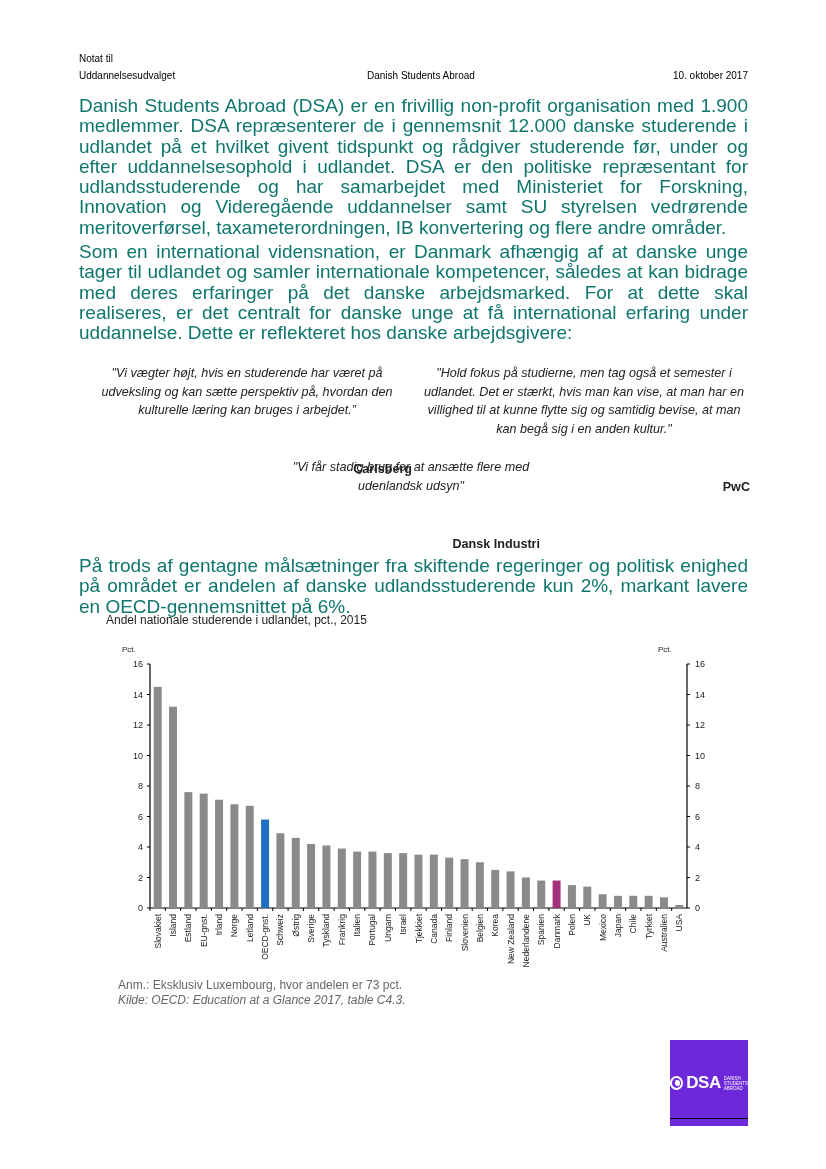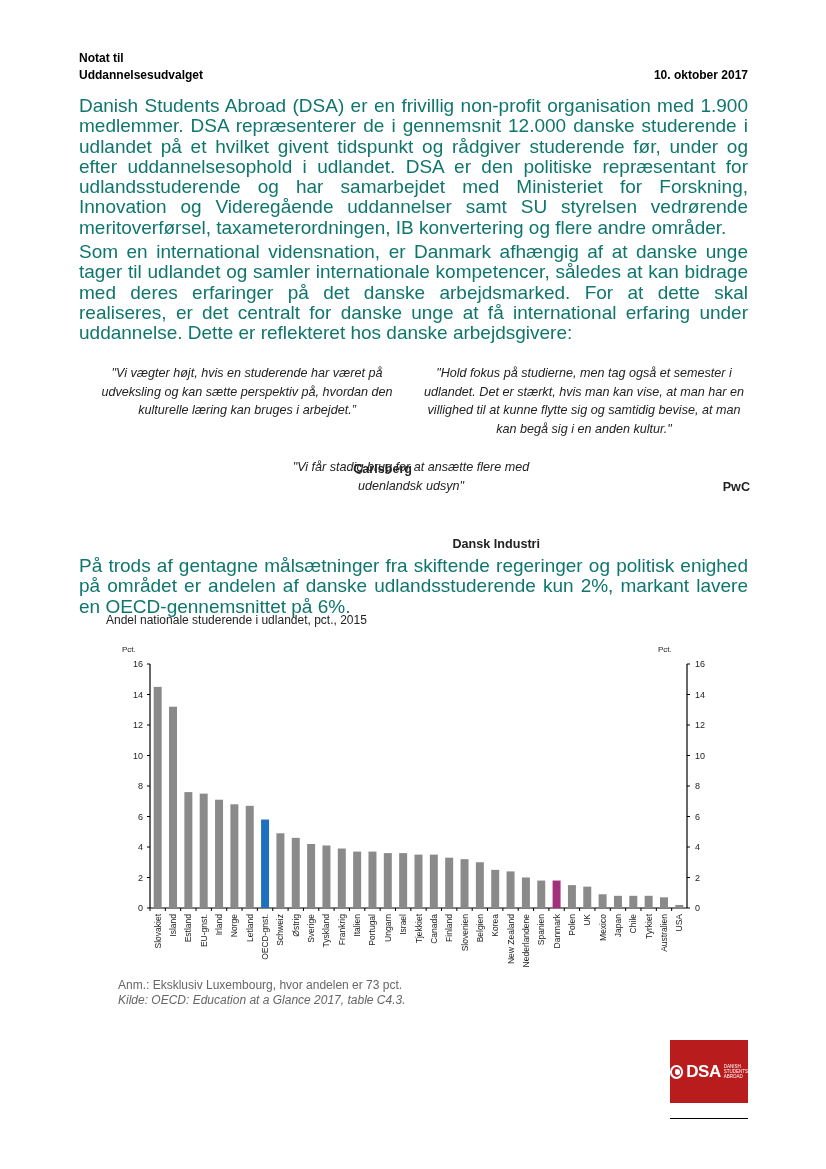--- a/index.html
+++ b/index.html
@@ -1,45 +1,46 @@
 <!DOCTYPE html>
 <html><head>
 <meta charset="utf-8">
 <style>
   html, body { margin: 0; padding: 0; background: #ffffff; }
   body { width: 826px; height: 1169px; position: relative; overflow: hidden; color: #000; }
   .page { position: absolute; left: 0; top: 0; width: 826px; height: 1169px; }
-  .hdr { position: absolute; left: 79px; top: 50px; width: 669px; font-family: "Liberation Sans", sans-serif; font-weight: bold; font-size: 12px; line-height: 17px; }
+  .hdr { position: absolute; left: 79px; top: 50px; width: 669px; font-family: "Liberation Sans", sans-serif; font-weight: normal; font-size: 10px; line-height: 17px; }
   .hdr .row { display: flex; justify-content: space-between; gap: 48px; }
   .hdr .c1 { width: 240px; }
   .hdr .c2 { flex: 1; text-align: left; padding-left: 0; }
   .hdr .c3 { text-align: right; }
   .para { position: absolute; left: 79px; width: 669px; font-family: "Liberation Sans", sans-serif; font-size: 19px; line-height: 20.3px; text-align: justify; color: #0f766e; }
   .quote { position: absolute; font-family: "Liberation Sans", sans-serif; font-size: 12.6px; line-height: 18.5px; font-style: italic; text-align: center; color: #222; }
   .quote .who { display: block; font-style: normal; font-weight: bold; text-align: right; margin-top: 40px; }
   .chart-title { position: absolute; left: 106px; top: 597px; font-family: "Liberation Sans", sans-serif; font-size: 12px; color: #222; margin-top: 16px; }
   .chart { position: absolute; left: 100px; top: 635px; width: 620px; height: 340px; }
   .note { position: absolute; left: 118px; top: 978px; font-family: "Liberation Sans", sans-serif; font-size: 12px; line-height: 15px; color: #666; }
   .note i { display: block; }
-  .logo { position: absolute; left: 670px; top: 1040px; width: 78px; height: 63px; background: #b91c1c; display: flex; align-items: center; justify-content: center; gap: 3px; color: #fff; }
+  .logo { position: absolute; left: 670px; top: 1040px; width: 78px; height: 86px; background: #6d28d9; display: flex; align-items: center; justify-content: center; gap: 3px; color: #fff; }
   .logo .globe { width: 14px; height: 14px; border: 2px solid #fff; border-radius: 50%; box-sizing: border-box; position: relative; }
   .logo .globe::after { content: ""; position: absolute; left: 3px; top: 2px; width: 5px; height: 6px; background: #fff; border-radius: 40% 60% 50% 50%; }
   .logo .dsa { font-family: "Liberation Sans", sans-serif; font-weight: bold; font-size: 17px; letter-spacing: -0.5px; }
   .logo .sub { font-family: "Liberation Sans", sans-serif; font-size: 4.5px; line-height: 5px; text-transform: uppercase; }
   .logo-line { position: absolute; left: 670px; top: 1118px; width: 78px; height: 1px; background: #000; }
 </style>
 </head>
 <body>
 
 <div class="page">
 
   <div class="hdr">
     <div>Notat til</div>
     <div class="row">
       <span class="c1">Uddannelsesudvalget</span>
+      <span class="c2">Danish Students Abroad</span>
       <span class="c3">10. oktober 2017</span>
     </div>
   </div>
 
   <p class="para" style="top:84px; margin:12px 0 0 0;">Danish Students Abroad (DSA) er en frivillig non-profit organisation med 1.900 medlemmer. DSA repræsenterer de i gennemsnit 12.000 danske studerende i udlandet på et hvilket givent tidspunkt og rådgiver studerende før, under og efter uddannelsesophold i udlandet. DSA er den politiske repræsentant for udlandsstuderende og har samarbejdet med Ministeriet for Forskning, Innovation og Videregående uddannelser samt SU styrelsen vedrørende meritoverførsel, taxameterordningen, IB konvertering og flere andre områder.</p>
   <p class="para" style="top:230px; margin:12px 0 0 0;">Som en international vidensnation, er Danmark afhængig af at danske unge tager til udlandet og samler internationale kompetencer, således at kan bidrage med deres erfaringer på det danske arbejdsmarked. For at dette skal realiseres, er det centralt for danske unge at få international erfaring under uddannelse. Dette er reflekteret hos danske arbejdsgivere:</p>
 
   <div class="quote" style="left:82px; top:364px; width:330px;">
     <span>"Vi vægter højt, hvis en studerende har været på udveksling og kan sætte perspektiv på, hvordan den kulturelle læring kan bruges i arbejdet.”</span>
     <span class="who">Carlsberg</span>

